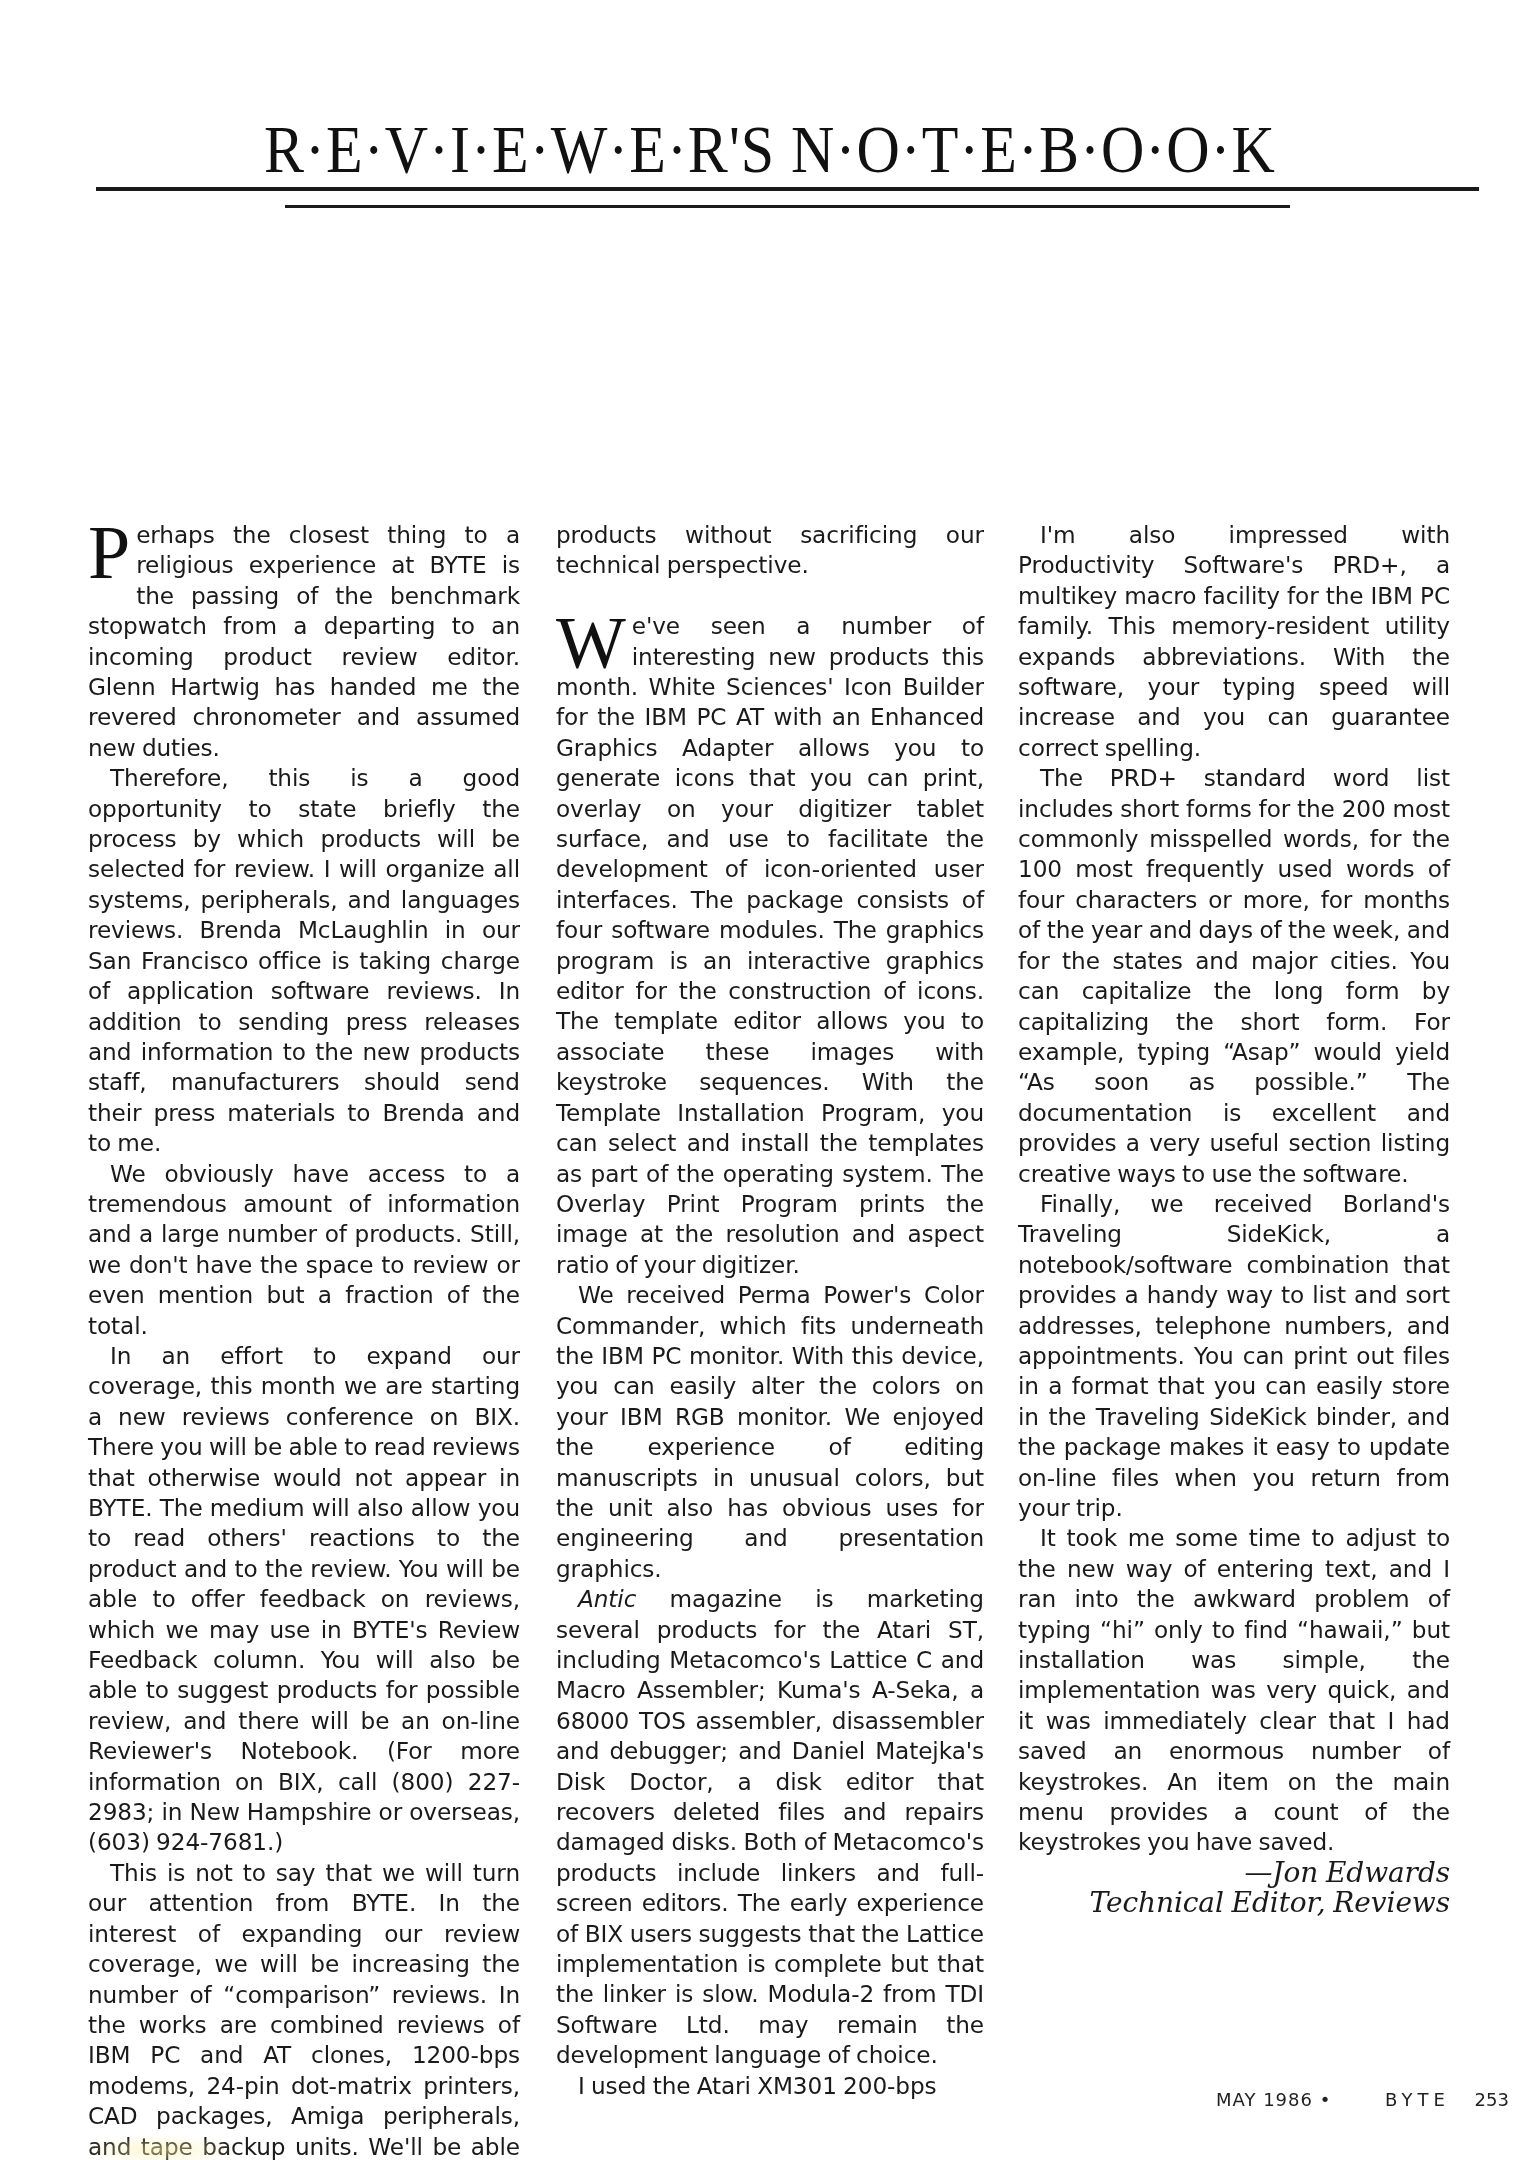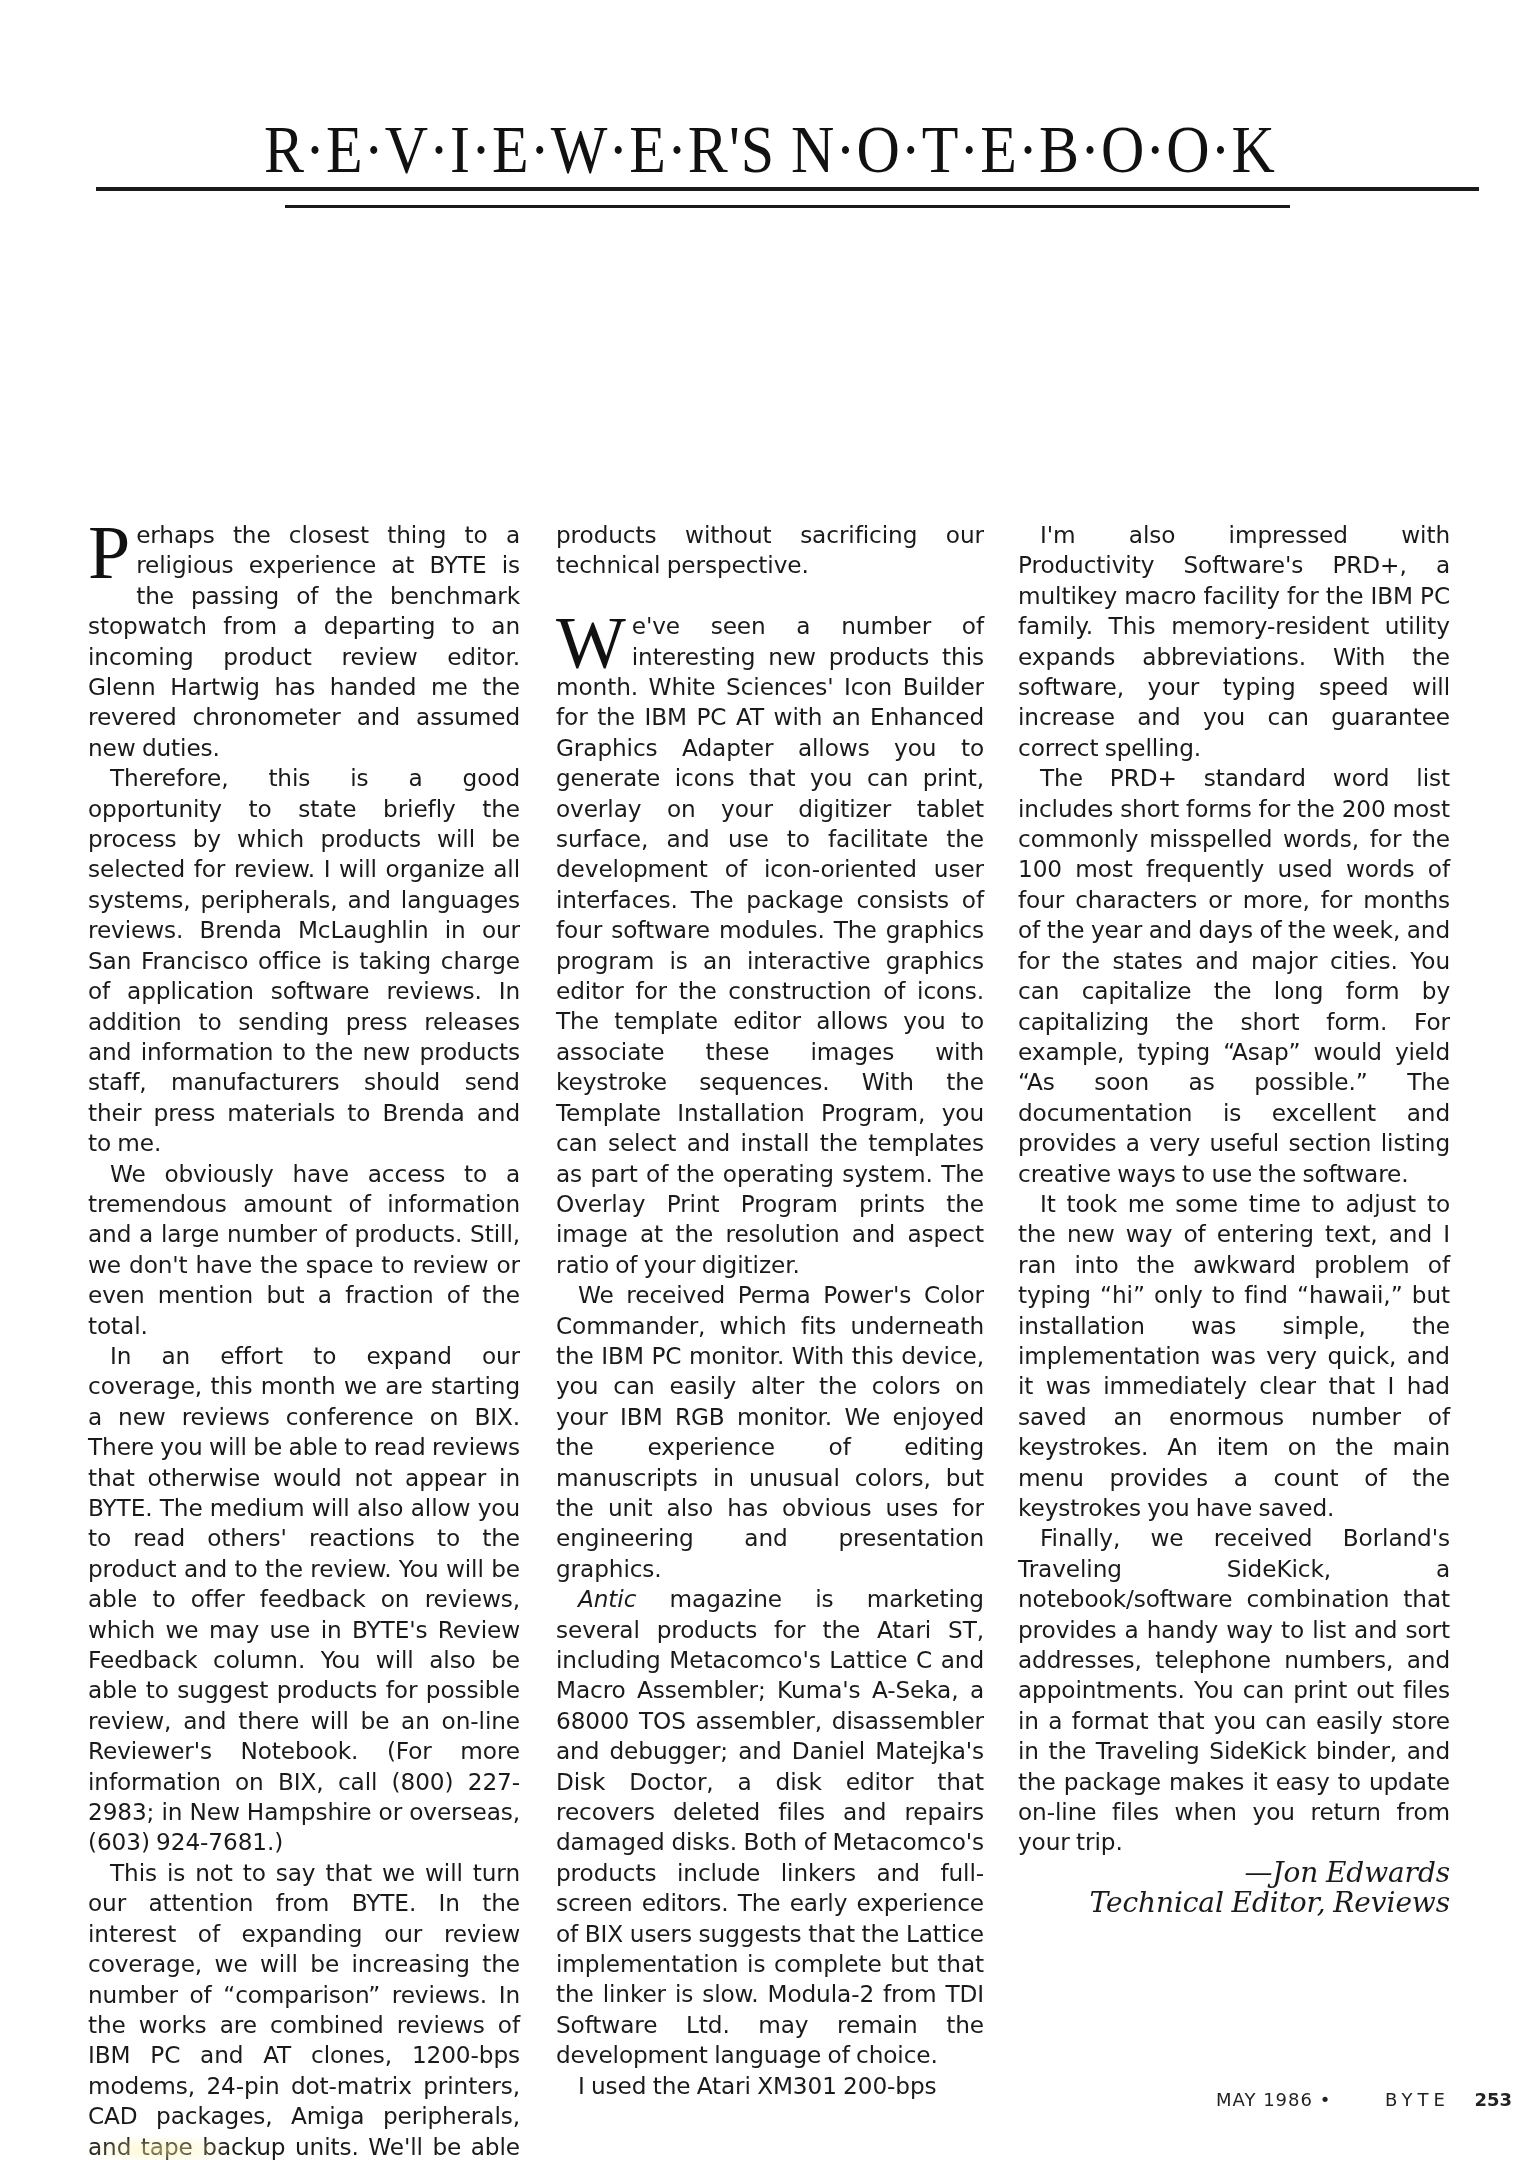--- a/index.html
+++ b/index.html
@@ -46,21 +46,21 @@
     text-align: right; font-style: italic;
     font-family: "DejaVu Serif", serif;
     font-size: 28px; line-height: 30.4px;
   }
   .footer {
     position: absolute; top: 2088px; left: 1216px;
     font-size: 18px; line-height: 24px; letter-spacing: 1px; color: #222;
     white-space: nowrap;
   }
   .footer .byte { letter-spacing: 5px; margin-left: 47px; }
-  .footer .pg { font-weight: bold; margin-left: 18px; letter-spacing: 0; }
+  .footer .pg { font-weight: normal; margin-left: 18px; letter-spacing: 0; }
   .smudge {
     position: absolute; left: 80px; top: 2135px; width: 160px; height: 30px;
     background: radial-gradient(ellipse at center, rgba(250,240,170,0.55), rgba(255,255,255,0) 70%);
   }
 </style>
 </head>
 <body>
 
 <div class="title">R·E·V·I·E·W·E·R'S  N·O·T·E·B·O·O·K</div>
 <div class="rule-thick"></div>
@@ -78,22 +78,22 @@
   <p class="first">products without sacrificing our technical perspective.</p>
   <p class="first gap"><span class="dropcap w">W</span><span>e've seen a number of interesting new products this month. White Sciences' Icon Builder for the IBM PC AT with an Enhanced Graphics Adapter allows you to generate icons that you can print, overlay on your digitizer tablet surface, and use to facilitate the development of icon-oriented user interfaces. The package consists of four software modules. The graphics program is an interactive graphics editor for the construction of icons. The template editor allows you to associate these images with keystroke sequences. With the Template Installation Program, you can select and install the templates as part of the operating system. The Overlay Print Program prints the image at the resolution and aspect ratio of your digitizer.</span></p>
   <p>We received Perma Power's Color Commander, which fits underneath the IBM PC monitor. With this device, you can easily alter the colors on your IBM RGB monitor. We enjoyed the experience of editing manuscripts in unusual colors, but the unit also has obvious uses for engineering and presentation graphics.</p>
   <p><em class="italic">Antic</em><span> magazine is marketing several products for the Atari ST, including Metacomco's Lattice C and Macro Assembler; Kuma's A-Seka, a 68000 TOS assembler, disassembler and debugger; and Daniel Matejka's Disk Doctor, a disk editor that recovers deleted files and repairs damaged disks. Both of Metacomco's products include linkers and full-screen editors. The early experience of BIX users suggests that the Lattice implementation is complete but that the linker is slow. Modula-2 from TDI Software Ltd. may remain the development language of choice.</span></p>
   <p>I used the Atari XM301 200-bps</p>
 </div>
 
 <div class="col col3">
   <p>I'm also impressed with Productivity Software's PRD+, a multikey macro facility for the IBM PC family. This memory-resident utility expands abbreviations. With the software, your typing speed will increase and you can guarantee correct spelling.</p>
   <p>The PRD+ standard word list includes short forms for the 200 most commonly misspelled words, for the 100 most frequently used words of four characters or more, for months of the year and days of the week, and for the states and major cities. You can capitalize the long form by capitalizing the short form. For example, typing “Asap” would yield “As soon as possible.” The documentation is excellent and provides a very useful section listing creative ways to use the software.</p>
+  <p>Finally, we received Borland's Traveling SideKick, a notebook/software combination that provides a handy way to list and sort addresses, telephone numbers, and appointments. You can print out files in a format that you can easily store in the Traveling SideKick binder, and the package makes it easy to update on-line files when you return from your trip.</p>
   <p>It took me some time to adjust to the new way of entering text, and I ran into the awkward problem of typing “hi” only to find “hawaii,” but installation was simple, the implementation was very quick, and it was immediately clear that I had saved an enormous number of keystrokes. An item on the main menu provides a count of the keystrokes you have saved.</p>
-  <p>Finally, we received Borland's Traveling SideKick, a notebook/software combination that provides a handy way to list and sort addresses, telephone numbers, and appointments. You can print out files in a format that you can easily store in the Traveling SideKick binder, and the package makes it easy to update on-line files when you return from your trip.</p>
   <div class="sig">—Jon Edwards</div>
   <div class="sig">Technical Editor, Reviews</div>
 </div>
 
 <div class="footer">
   <span>MAY 1986 •</span>
   <span class="byte">BYTE</span>
   <span class="pg">253</span>
 </div>
 

